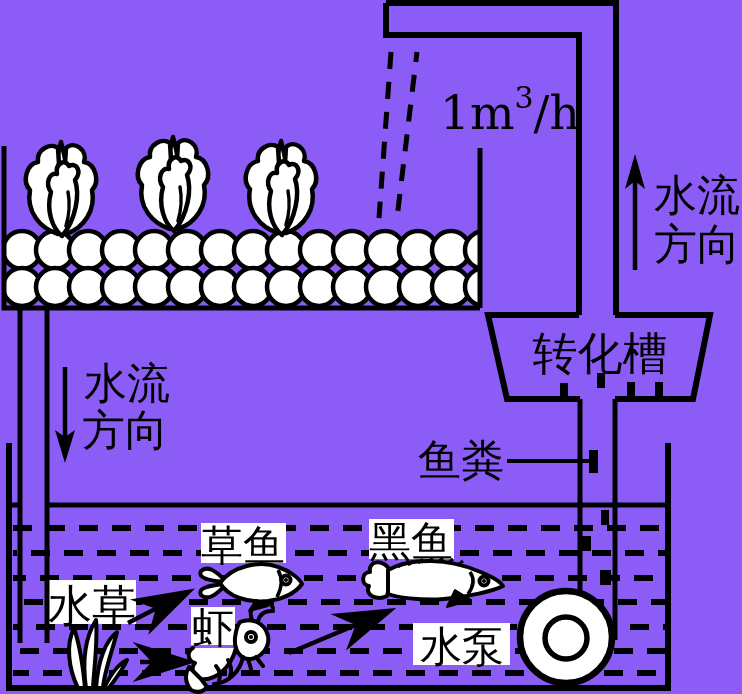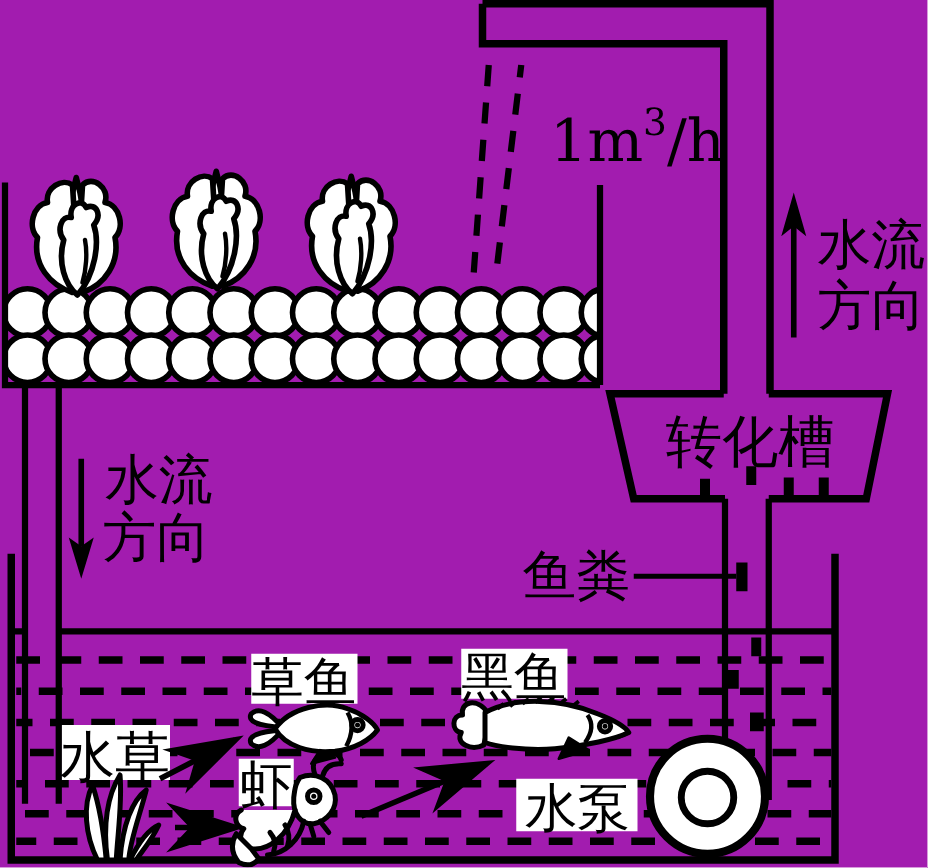--- a/index.html
+++ b/index.html
@@ -1,16 +1,16 @@
 <!DOCTYPE html>
 <html><head>
 <meta charset="utf-8">
 <style>
   html,body{margin:0;padding:0;background:#ffffff;}
-  .stage{width:742px;height:694px;position:relative;background:#a21caf;overflow:hidden;}
+  .stage{width:742px;height:694px;position:relative;background:#8b5cf6;overflow:hidden;}
   svg{display:block;}
   text{font-family:"DejaVu Serif","Liberation Serif",serif;fill:#000;}
   .ink{stroke:#000;fill:none;}
 </style>
 </head>
 <body>
 
 <div class="stage">
 <svg width="742" height="694" viewBox="0 0 742 694">
 

